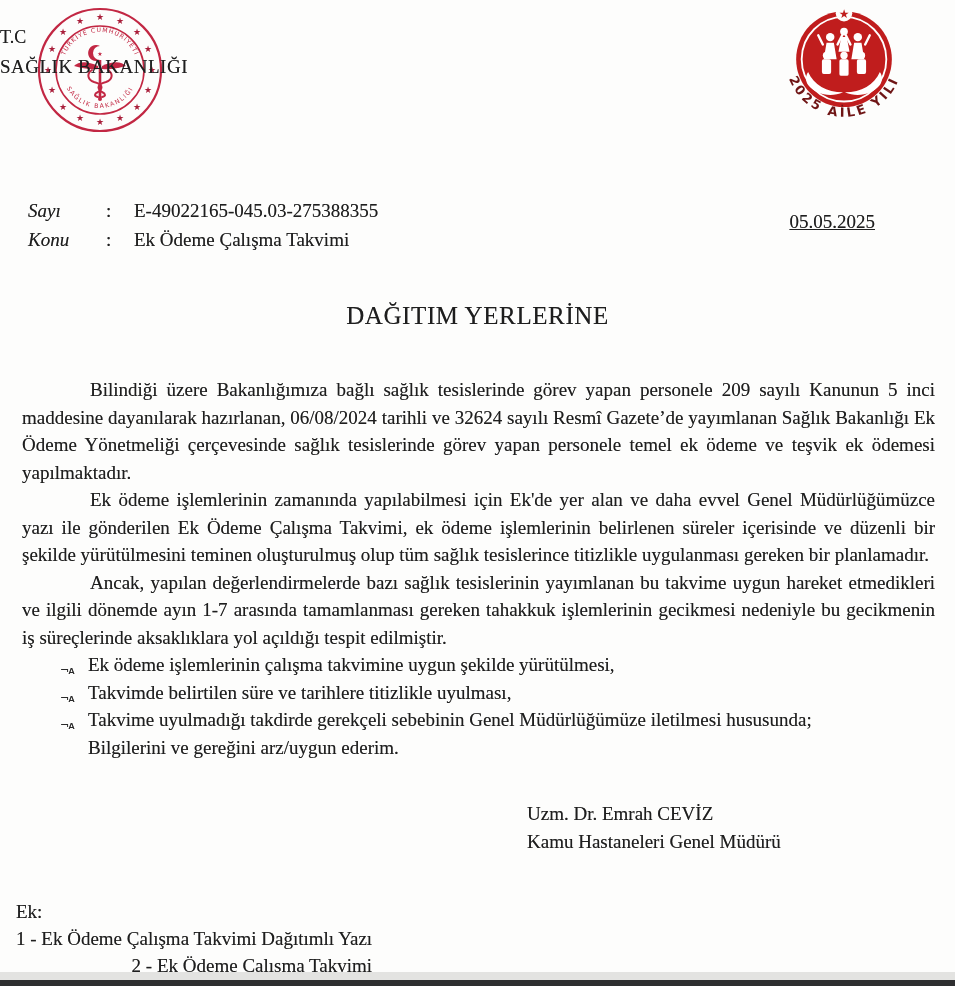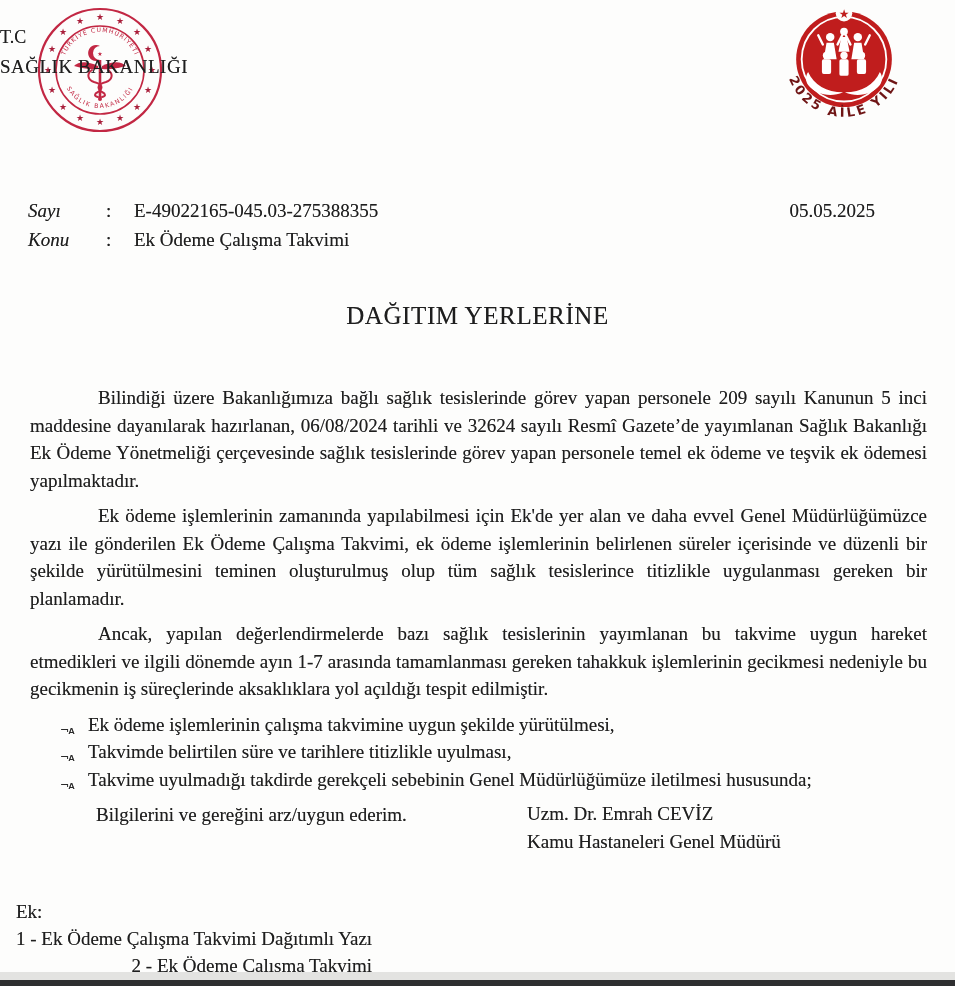--- a/index.html
+++ b/index.html
@@ -18,28 +18,28 @@
   .letterhead .l1{font-size:18px;}
   .letterhead .l2{letter-spacing:.5px;}
   .emblem-left{position:absolute;top:6px;left:36px;width:128px;height:128px;}
   .emblem-right{position:absolute;top:4px;right:42px;width:138px;height:138px;}
 
   
   .meta{position:absolute;top:196px;left:28px;right:28px;font-size:19px;line-height:29px;}
   .meta-row{display:flex;}
   .meta-label{width:78px;font-style:italic;}
   .meta-colon{width:28px;}
-  .meta-date{position:absolute;top:0;right:52px;}
+  .meta-date{position:absolute;top:11px;right:52px;text-decoration:underline;}
 
   
   .recipient{position:absolute;top:302px;left:0;width:100%;text-align:center;font-size:25px;letter-spacing:.6px;}
 
   
   .body-text{position:absolute;top:376px;left:22px;right:20px;font-size:19px;line-height:27.5px;text-align:justify;}
-  .body-text p{margin:8px;text-indent:68px;}
+  .body-text p{margin:0;text-indent:68px;}
   ul.points{list-style:none;margin:0;padding:0;}
   ul.points li{position:relative;padding-left:66px;text-align:left;}
   .bullet-glyph{
     position:absolute;left:38px;top:6px;
     font-family:"DejaVu Sans",sans-serif;font-size:11px;color:#2a2a2a;letter-spacing:-1px;
   }
   .closing{margin:0;padding-left:66px;text-indent:0 !important;}
 
   
   .signature{position:absolute;top:800px;right:38px;width:390px;text-align:left;font-size:19px;line-height:28px;}

